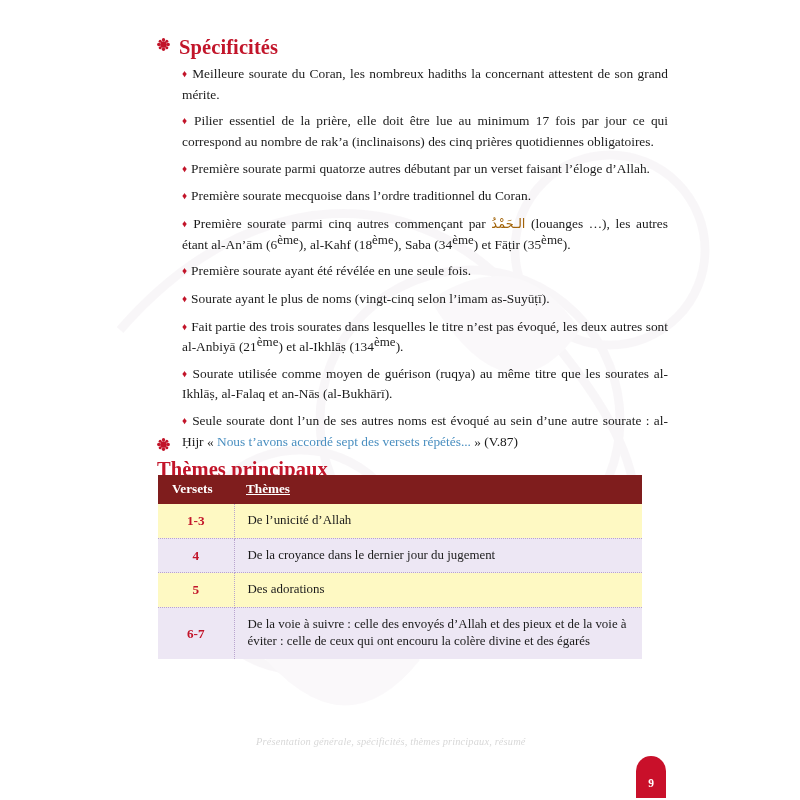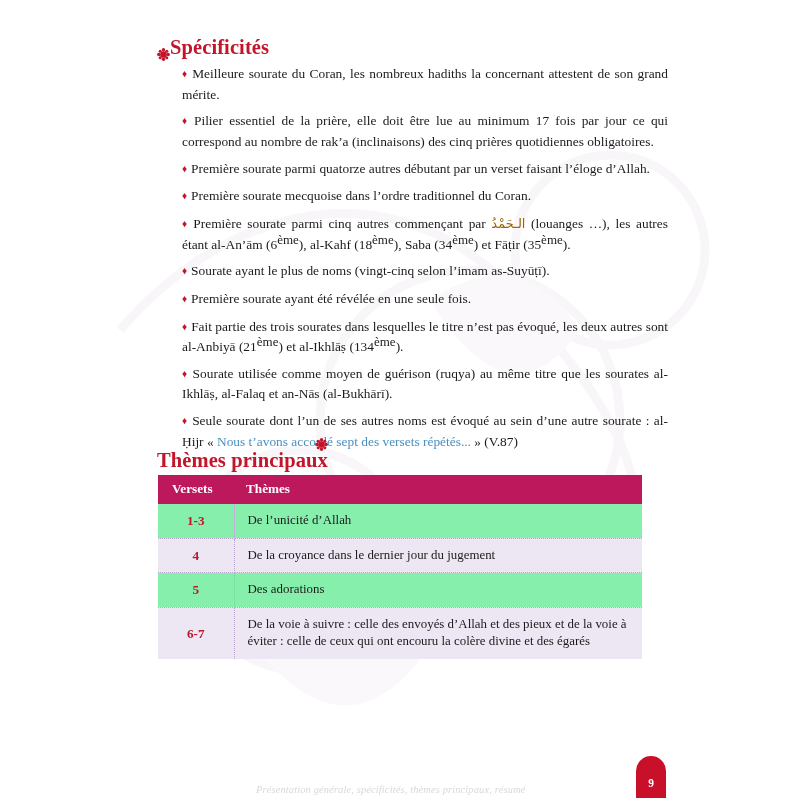--- a/index.html
+++ b/index.html
@@ -28,21 +28,22 @@
     position: relative;
     z-index: 2;
     width: 800px;
     height: 800px;
     padding: 0;
   }
 
   
   .section-head {
     display: flex;
-    align-items: flex-end;
+    align-items: flex-start;
+    gap: 9px;
     margin: 0;
     padding: 0;
     position: absolute;
   }
   .rosette {
     display: inline-block;
     width: 13px; height: 13px;
     flex: 0 0 13px;
     position: relative;
     top: 1px;
@@ -104,30 +105,30 @@
 
   .themes-table {
     position: absolute;
     left: 158px;
     top: 475px;
     width: 484px;
     border-collapse: collapse;
     font-size: 12.9px;
   }
   .themes-table th {
-    background: #be185d;
+    background: #7f1d1d;
     color: #ffffff;
     font-weight: bold;
     text-align: left;
     font-size: 13.2px;
     padding: 6px 0 7px 0;
     border: none;
   }
   .themes-table th.c-versets { width: 76px; padding-left: 14px; }
-  .themes-table th.c-themes  { padding-left: 12px; }
+  .themes-table th.c-themes  { padding-left: 12px; text-decoration: underline; }
 
   .themes-table td {
     border: none;
     border-bottom: 1px dotted #B9A4CE;
     padding: 8px 6px;
     vertical-align: middle;
     color: #1b1b1b;
     line-height: 17.6px;
   }
   .themes-table tr:last-child td { border-bottom: none; }
@@ -137,28 +138,28 @@
     text-align: center;
     font-weight: bold;
     color: #C2152A;
     border-right: 1px dotted #B9A4CE;
     font-size: 13.2px;
   }
   .themes-table td.theme {
     padding-left: 13px;
     padding-right: 10px;
   }
-  .row-light td { background: #86efac; }
+  .row-light td { background: #fef9c3; }
   .row-tint  td { background: #EDE7F4; }
 
   
   .footer-text {
     position: absolute;
     left: 256px;
-    top: 784px;
+    top: 736px;
     font-size: 10.4px;
     font-style: italic;
     color: #D8D8D8;
     letter-spacing: 0.15px;
     white-space: nowrap;
   }
   .page-badge {
     position: absolute;
     left: 636px;
     top: 756px;
@@ -219,22 +220,22 @@
     </span>
     <span class="section-title">Spécificités</span>
   </div>
 
   <div class="spec-list" id="spec-list">
       <p class="spec-item"><span class="diamond">♦</span><span>Meilleure sourate du Coran, les nombreux hadiths la concernant attestent de son grand mérite.</span></p>
       <p class="spec-item"><span class="diamond">♦</span><span>Pilier essentiel de la prière, elle doit être lue au minimum 17 fois par jour ce qui correspond au nombre de rak’a (inclinaisons) des cinq prières quotidiennes obligatoires.</span></p>
       <p class="spec-item"><span class="diamond">♦</span><span>Première sourate parmi quatorze autres débutant par un verset faisant l’éloge d’Allah.</span></p>
       <p class="spec-item"><span class="diamond">♦</span><span>Première sourate mecquoise dans l’ordre traditionnel du Coran.</span></p>
       <p class="spec-item"><span class="diamond">♦</span><span>Première sourate parmi cinq autres commençant par </span><span class="arabic">الـحَمْدُ</span><span> (louanges …), les autres étant al-An’ām (6</span><sup class="ord">ème</sup><span>), al-Kahf (18</span><sup class="ord">ème</sup><span>), Saba (34</span><sup class="ord">ème</sup><span>) et Fāṭir (35</span><sup class="ord">ème</sup><span>).</span></p>
+      <p class="spec-item"><span class="diamond">♦</span><span>Première sourate ayant été révélée en une seule fois.</span></p>
       <p class="spec-item"><span class="diamond">♦</span><span>Sourate ayant le plus de noms (vingt-cinq selon l’imam as-Suyūṭī).</span></p>
-      <p class="spec-item"><span class="diamond">♦</span><span>Première sourate ayant été révélée en une seule fois.</span></p>
       <p class="spec-item"><span class="diamond">♦</span><span>Fait partie des trois sourates dans lesquelles le titre n’est pas évoqué, les deux autres sont al-Anbiyā (21</span><sup class="ord">ème</sup><span>) et al-Ikhlāṣ (134</span><sup class="ord">ème</sup><span>).</span></p>
       <p class="spec-item"><span class="diamond">♦</span><span>Sourate utilisée comme moyen de guérison (ruqya) au même titre que les sourates al-Ikhlāṣ, al-Falaq et an-Nās (al-Bukhārī).</span></p>
       <p class="spec-item"><span class="diamond">♦</span><span>Seule sourate dont l’un de ses autres noms est évoqué au sein d’une autre sourate : al-Ḥijr « </span><span class="quote-blue">Nous t’avons accordé sept des versets répétés...</span><span> » (V.87)</span></p>
     </div>
 
   <div class="section-head" id="themes-head">
     <span class="rosette">
       <svg viewBox="0 0 24 24" width="13" height="13" aria-hidden="true">
         <g fill="#C2152A">
           <circle cx="12" cy="12" r="6.2"></circle>

